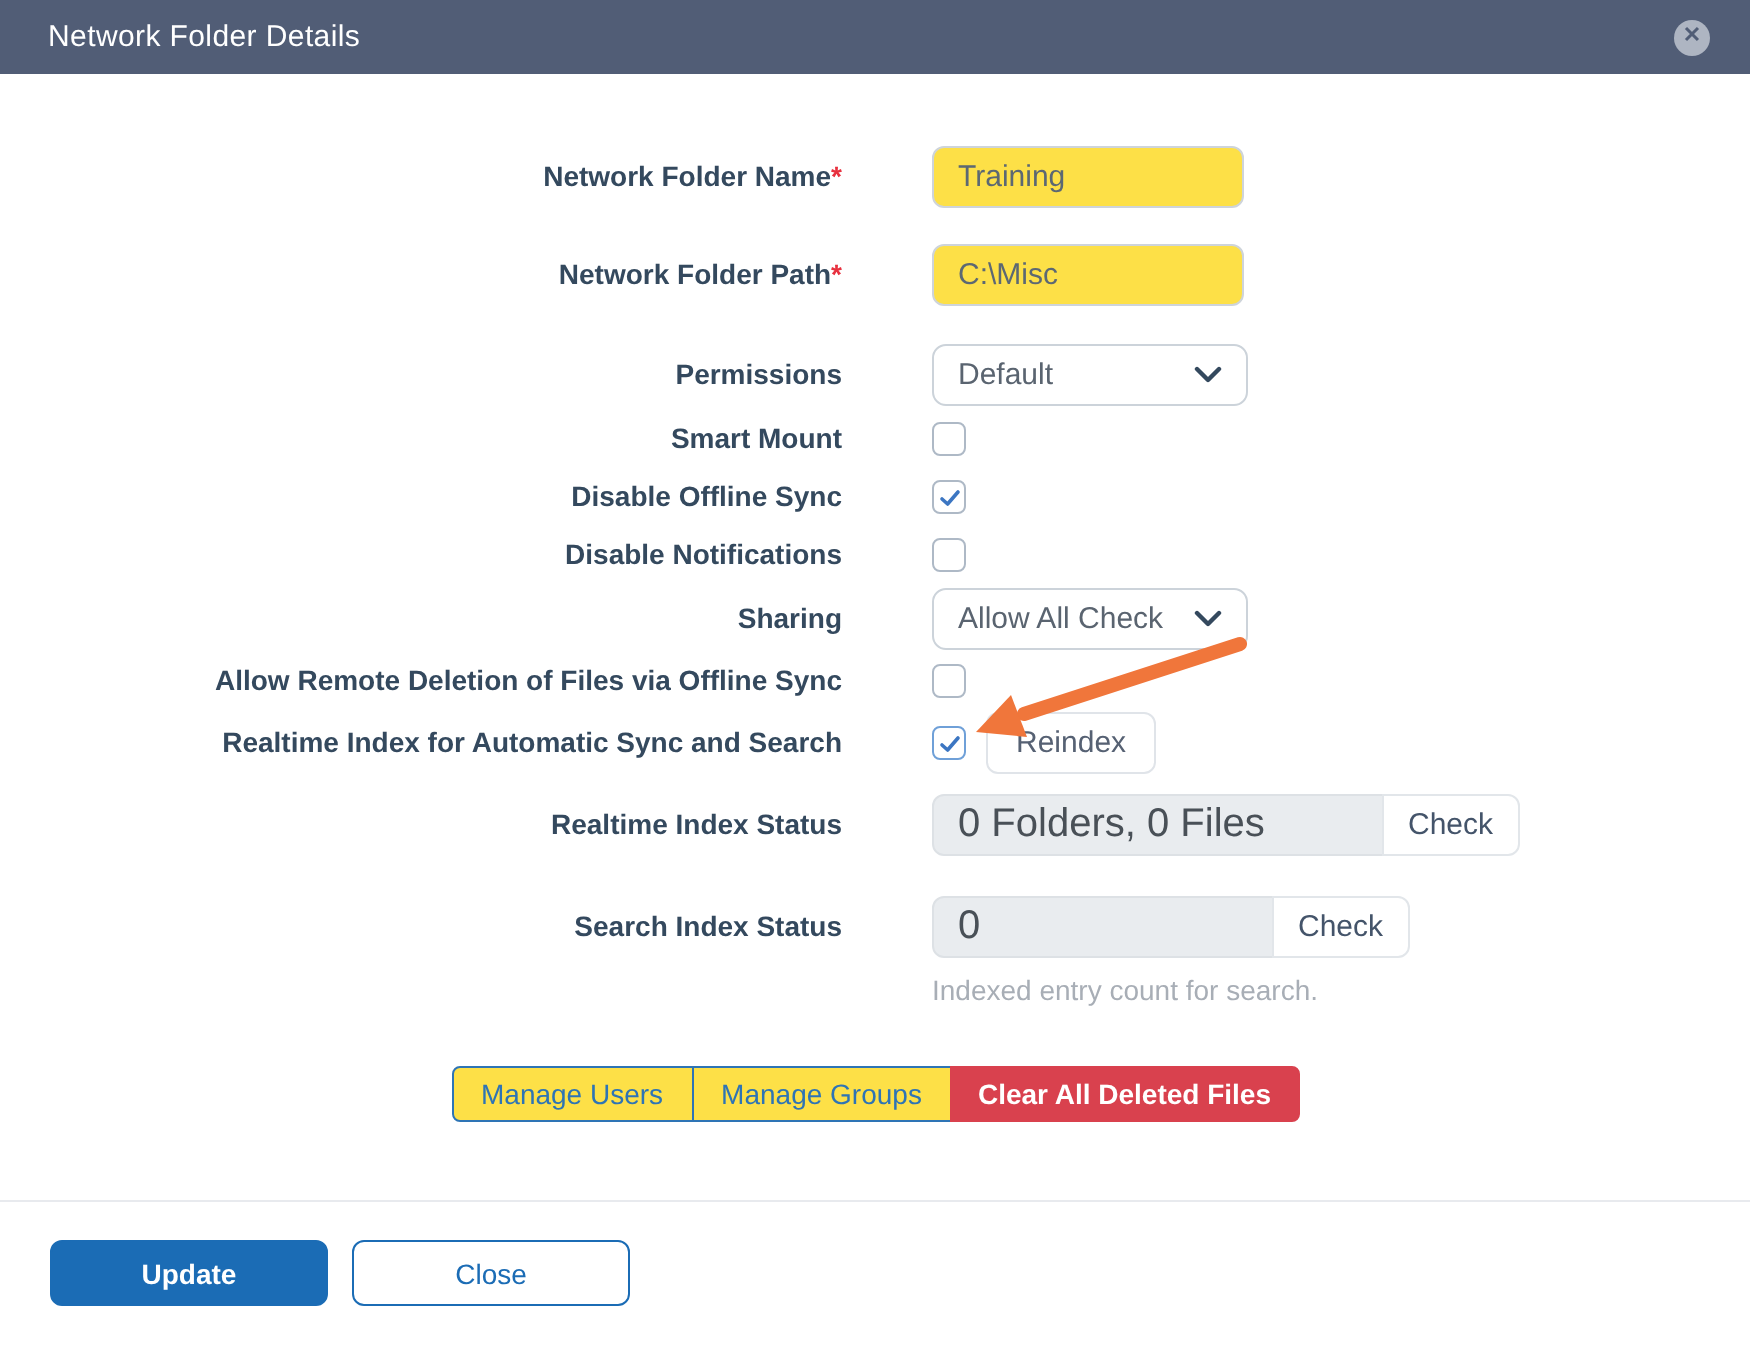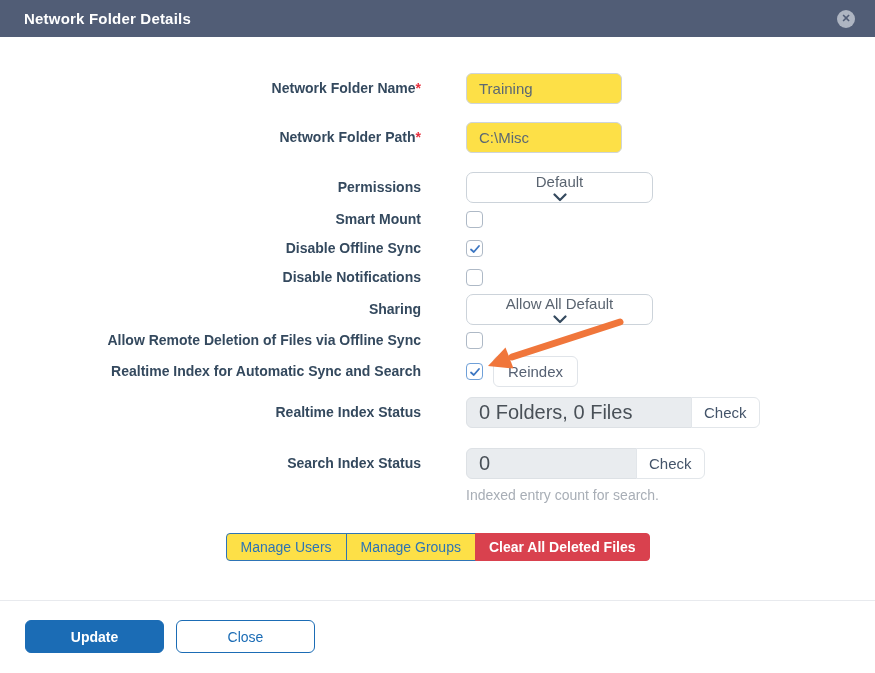--- a/index.html
+++ b/index.html
@@ -2,41 +2,41 @@
 <html><head>
 <meta charset="utf-8">
 <style>
   * { margin:0; padding:0; box-sizing:border-box; }
   html,body { background:#fff; }
   body { font-family:"Liberation Sans", sans-serif; width:875px; }
   .modal { position:relative; width:875px; height:673px; background:#fff; overflow:hidden; }
 
   
   .modal-header { height:37px; background:#515d76; display:flex; align-items:center; padding:0 12px 0 24px; }
-  .modal-title { color:#ffffff; font-size:15px; font-weight:700; letter-spacing:.2px; }
+  .modal-title { color:#ffffff; font-size:15px; font-weight:400; letter-spacing:.2px; }
   .close-btn { margin-left:auto; width:18px; height:18px; border-radius:50%; background:#aeb5c2;
     display:flex; align-items:center; justify-content:center; cursor:pointer; margin-right:8px; }
   .close-btn span { color:#515d76; font-size:11px; font-weight:700; line-height:1; }
 
   
   .content { padding-top:36px; }
   .form-row { display:grid; grid-template-columns:421px auto; column-gap:45px; align-items:center; }
   .form-label { text-align:right; color:#34495e; font-weight:700; font-size:14px; line-height:17px; }
   .req { color:#e8313f; font-weight:700; }
 
   .row-name{margin-bottom:18px}.row-path{margin-bottom:19px}.row-permissions{margin-bottom:8px}
   .row-smart{margin-bottom:12px}.row-dos{margin-bottom:12px}.row-dn{margin-bottom:8px}
   .row-sharing{margin-bottom:7px}.row-remote{margin-bottom:7px}.row-realtime{margin-bottom:10px}
   .row-rstatus{margin-bottom:20px}.row-sstatus{margin-bottom:0}.row-help{margin-top:8px;margin-bottom:0}
 
   .text-input { width:156px; height:31px; border:1px solid #ced4da; border-radius:6px; padding:0 12px;
     font-size:15px; color:#5c6873; font-family:"Liberation Sans", sans-serif; outline:none; background:#fde047; }
 
-  .select { width:187px; height:31px; border:1px solid #ccd3da; border-radius:7px; background:#fff;
-    display:flex; align-items:center; justify-content:space-between; padding:0 12px; cursor:pointer;flex-direction:column; }
+  .select { width:158px; height:31px; border:1px solid #ccd3da; border-radius:7px; background:#fff;
+    display:flex; align-items:center; justify-content:space-between; padding:0 12px; cursor:pointer; }
   .select .sel-text { font-size:15px; color:#5a6470; }
 
   .checkbox { width:17px; height:17px; border:1px solid #aeb9c6; border-radius:4px; background:#fff;
     display:flex; align-items:center; justify-content:center; cursor:pointer; }
   .checkbox.focused { border-color:#6fa0d8; }
 
   .ctrl-inline { display:flex; align-items:center; gap:10px; }
   .reindex-btn { height:31px; padding:0 14px; background:#fff; border:1px solid #e0e4e9; border-radius:6px;
     color:#566173; font-size:15px; font-family:"Liberation Sans", sans-serif; cursor:pointer; }
 
@@ -127,21 +127,21 @@
       <div class="form-label">Disable Notifications</div>
       <div>
           <div class="checkbox"></div>
         </div>
     </div>
 
     <div class="form-row row-sharing">
       <div class="form-label">Sharing</div>
       <div>
         <div class="select">
-          <span class="sel-text">Allow All Default</span>
+          <span class="sel-text">Allow All Check</span>
           <svg width="14" height="9" viewBox="0 0 14 9">
               <polyline points="1.5,1.5 7,7 12.5,1.5" fill="none" stroke="#34495e" stroke-width="2.2" stroke-linecap="round" stroke-linejoin="round"></polyline>
             </svg>
         </div>
       </div>
     </div>
 
     <div class="form-row row-remote">
       <div class="form-label">Allow Remote Deletion of Files via Offline Sync</div>
       <div>

